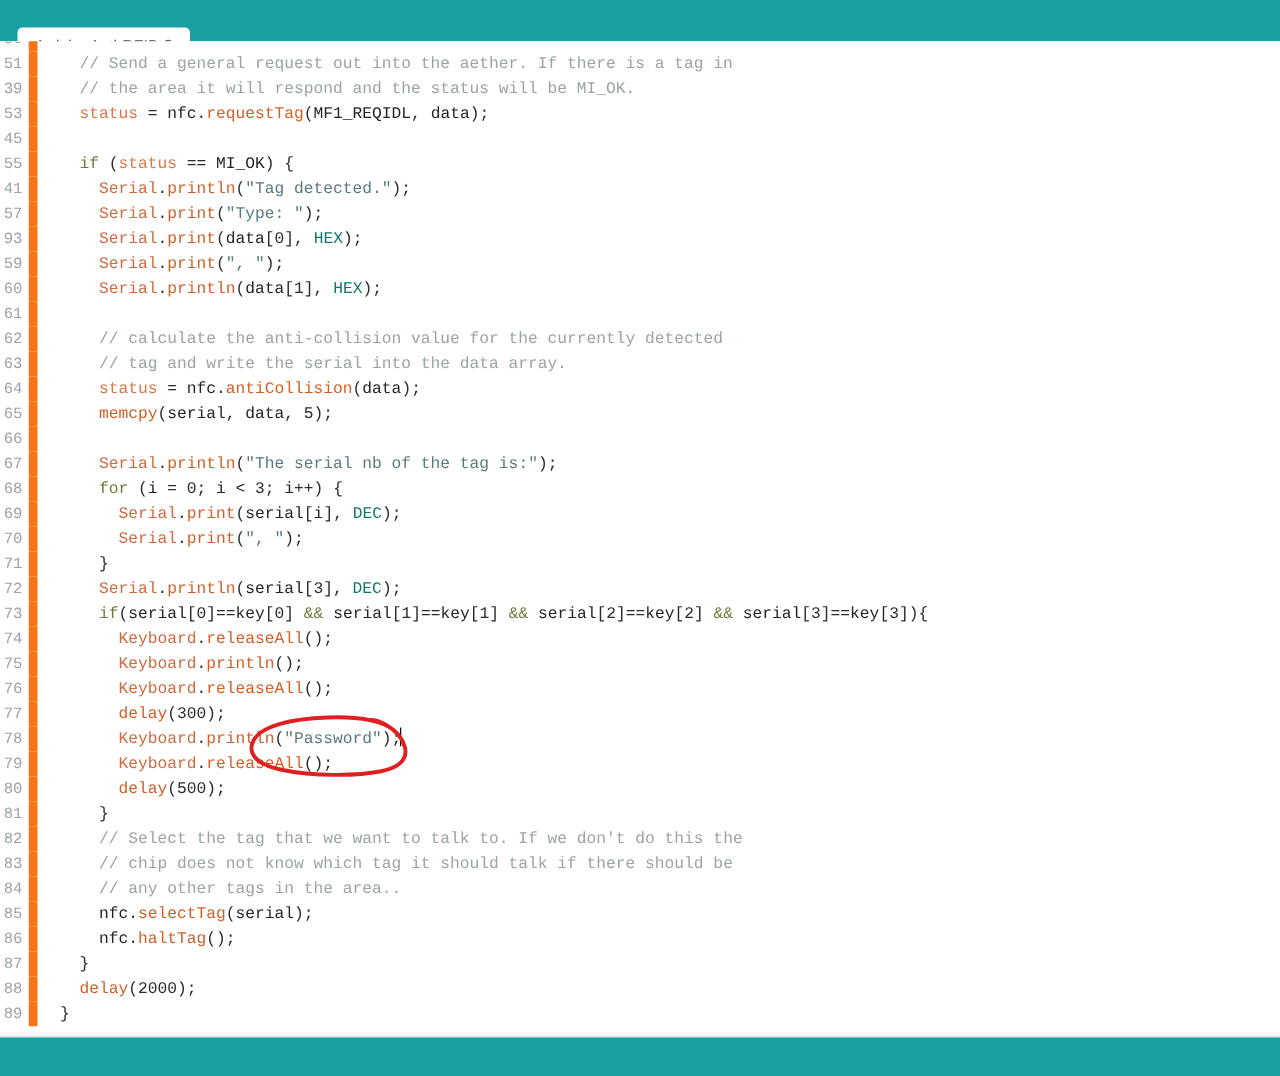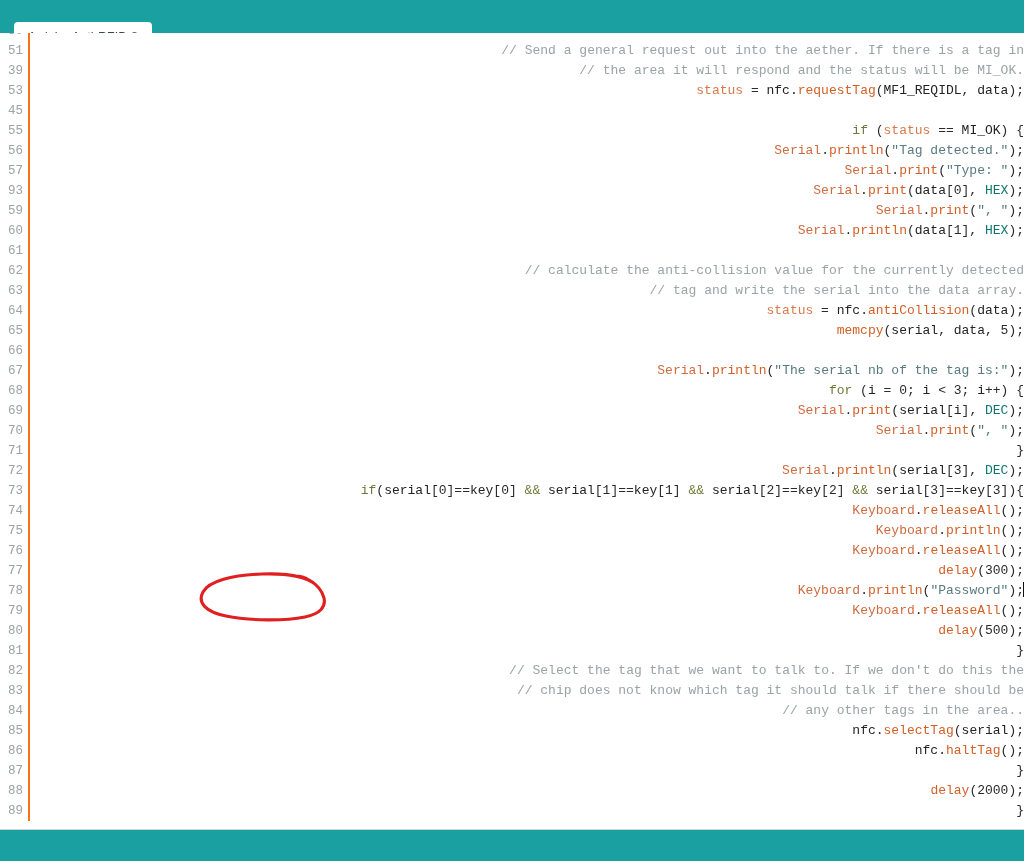--- a/index.html
+++ b/index.html
@@ -78,33 +78,32 @@
   }
   .gutter {
     flex: 0 0 30px;
     width: 30px;
     text-align: right;
     padding-right: 5px;
     box-sizing: border-box;
     font-family: "Liberation Mono", monospace;
     font-size: 12.5px;
     color: #9aa3a5;
-    border-right: 2px solid #f97316;
+    border-right: 7px solid #f97316;
     user-select: none;
     background: #ffffff;
   }
   .code {
     flex: 1 1 auto;
     padding-left: 18px;
     font-family: "Liberation Mono", monospace;
     font-size: 13px;
     color: #2a2a2a;
     white-space: pre;
     box-sizing: border-box;
-    text-align: right;
   }
 
   
   .t-com  { color: #9aa3a5; }             
   .t-kw   { color: #6b7a36; }             
   .t-fn   { color: #d35f26; }             
   .t-lib  { color: #cf6a3f; }             
   .t-var  { color: #d9794a; }             
   .t-str  { color: #577a80; }             
   .t-const{ color: #0f766e; }             
@@ -181,21 +180,21 @@
         </div>
         <div class="line">
           <div class="gutter">45</div>
           <div class="code"></div>
         </div>
         <div class="line">
           <div class="gutter">55</div>
           <div class="code">  <span class="t-kw">if</span> (<span class="t-var">status</span> == <span class="t-pln">MI_OK</span>) {</div>
         </div>
         <div class="line">
-          <div class="gutter">56</div>
+          <div class="gutter">41</div>
           <div class="code">    <span class="t-lib">Serial</span>.<span class="t-fn">println</span>(<span class="t-str">"Tag detected."</span>);</div>
         </div>
         <div class="line">
           <div class="gutter">57</div>
           <div class="code">    <span class="t-lib">Serial</span>.<span class="t-fn">print</span>(<span class="t-str">"Type: "</span>);</div>
         </div>
         <div class="line">
           <div class="gutter">93</div>
           <div class="code">    <span class="t-lib">Serial</span>.<span class="t-fn">print</span>(<span class="t-pln">data</span>[0], <span class="t-const">HEX</span>);</div>
         </div>

